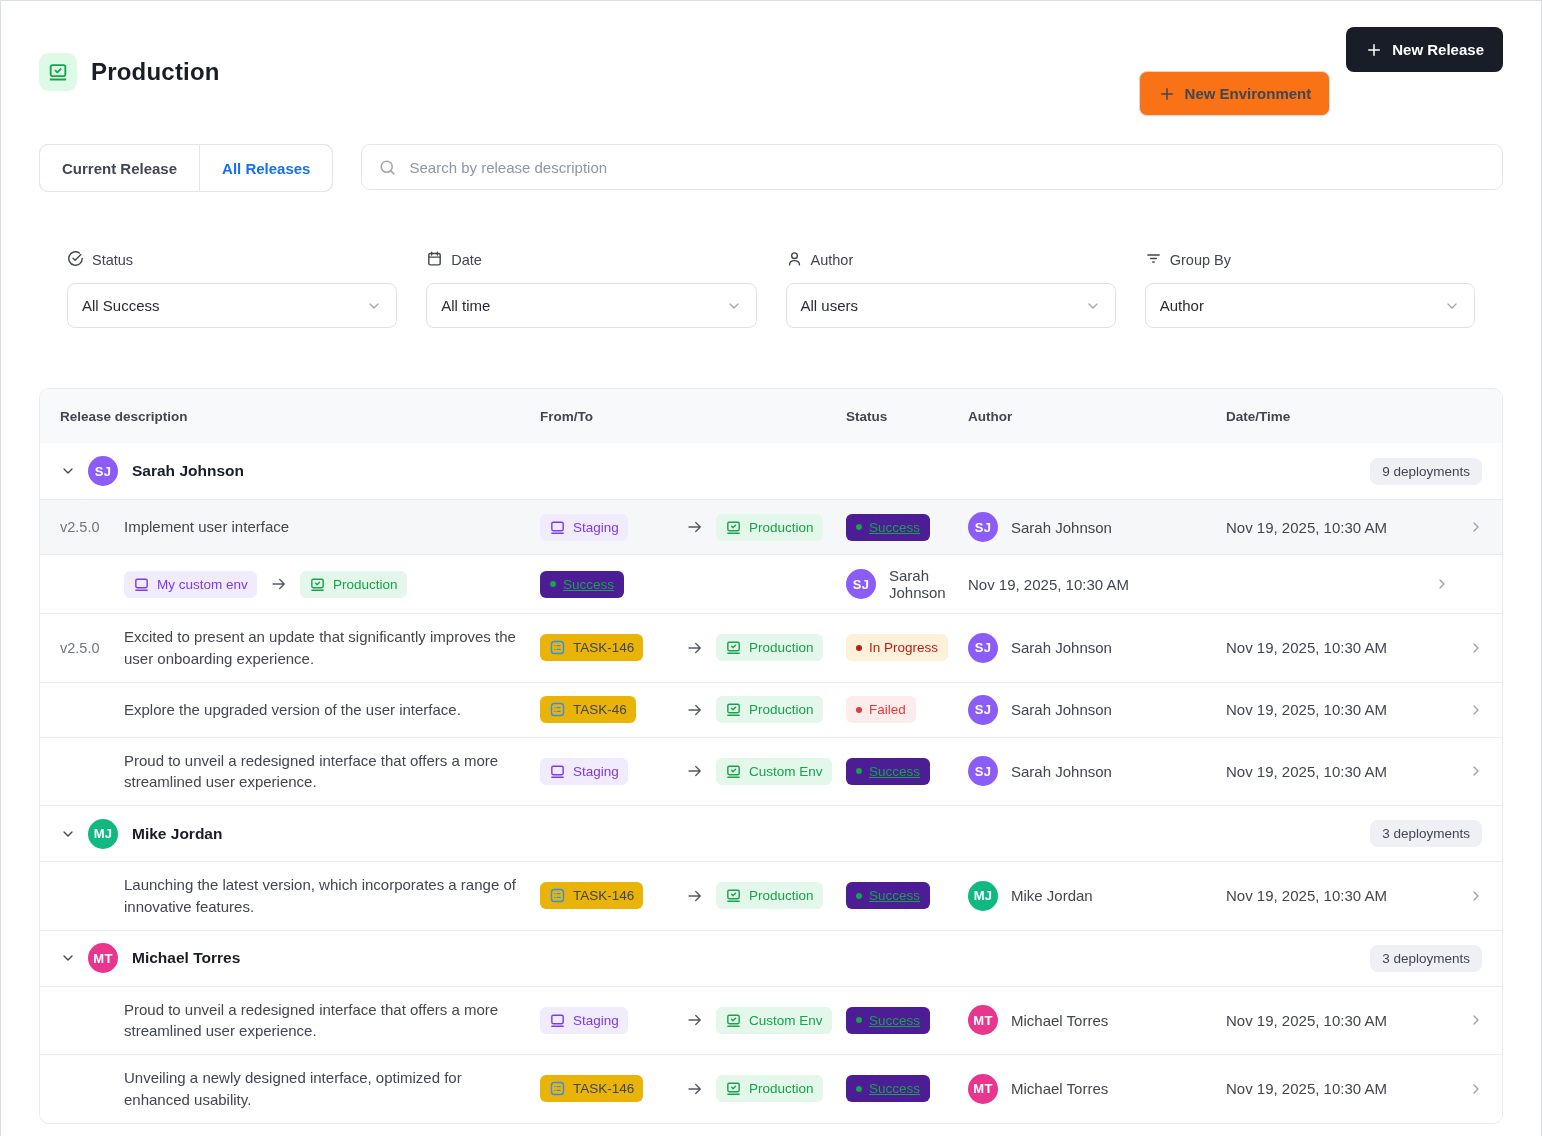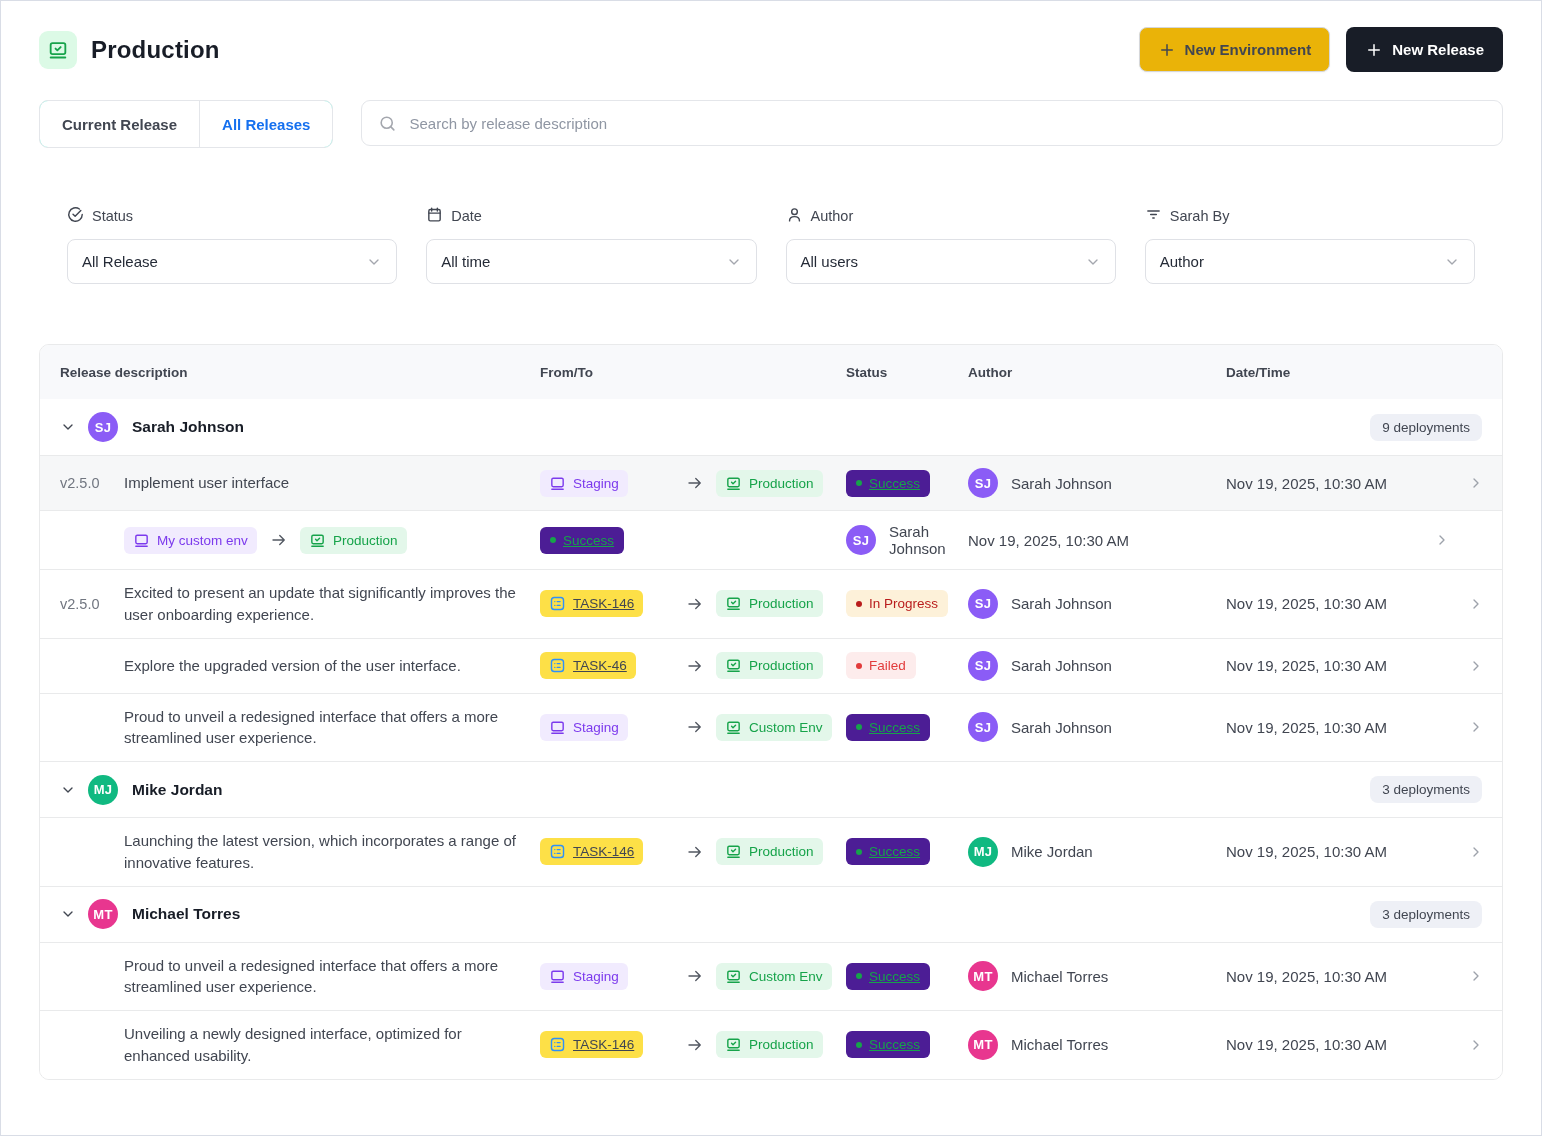--- a/index.html
+++ b/index.html
@@ -7,21 +7,21 @@
   body { font-family: "Liberation Sans", sans-serif; color: #252b37; }
   .frame { width: 1542px; min-height: 1136px; border: 1px solid #d9dde6; background: #fff; padding: 26px 38px 30px 38px; }
 
   
   .topbar { display: flex; align-items: center; justify-content: space-between; margin-bottom: 28px; }
   .title-wrap { display: flex; align-items: center; gap: 14px; }
   .app-icon { width: 38px; height: 38px; border-radius: 9px; background: #dcfae6; display: flex; align-items: center; justify-content: center; color: #16a34a; }
   .page-title { font-size: 24px; font-weight: 700; color: #181d27; letter-spacing: .2px; }
   .actions { display: flex; gap: 16px; }
   .btn { display: inline-flex; align-items: center; gap: 9px; height: 45px; padding: 0 18px; border-radius: 8px; font-size: 15px; font-weight: 600; cursor: pointer; border: 1px solid transparent; }
-  .btn-secondary { background: #eab308; border-color: #d5d7da; color: #414651; box-shadow: 0 1px 2px rgba(16,24,40,.04); }
+  .btn-secondary { background: #f97316; border-color: #d5d7da; color: #414651; box-shadow: 0 1px 2px rgba(16,24,40,.04); margin-top: 44px; }
   .btn-primary { background: #181d27; color: #fff; }
   .btn svg { display: block; }
 
   
   .controls { display: flex; gap: 28px; margin-bottom: 58px; }
   .tabs { display: flex; border: 1px solid #e4e6ea; border-radius: 9px; overflow: hidden; background: #5eead4; flex: none; }
   .tab { padding: 0 22px; height: 46px; display: flex; align-items: center; font-size: 15px; font-weight: 600; color: #414651; cursor: pointer; background: #fff; }
   .tab + .tab { border-left: 1px solid #e4e6ea; }
   .tab.active { color: #1570ef; }
   .searchbar { flex: 1; display: flex; align-items: center; gap: 12px; border: 1px solid #e4e6ea; border-radius: 9px; height: 46px; padding: 0 16px; background: #fff; }
@@ -52,21 +52,21 @@
   .trow.highlight { background: #f6f7f8; }
   .cell-version { font-size: 14.5px; color: #717680; }
   .cell-desc { font-size: 15px; color: #414651; line-height: 1.45; padding-right: 24px; }
   .cell-fromto { display: flex; align-items: center; }
   .from-slot { width: 146px; display: flex; }
   .arrow { color: #535862; display: flex; margin-right: 12px; }
   .badge { display: inline-flex; align-items: center; gap: 7px; height: 27px; padding: 0 9px; border-radius: 6px; font-size: 13.5px; font-weight: 500; white-space: nowrap; }
   .badge-ic { display: flex; }
   .badge-staging { background: #f1ebfe; color: #7c3aed; }
   .badge-production { background: #e3f7ea; color: #16a34a; }
-  .badge-task { background: #fde047; color: #414651; text-decoration: underline; }
+  .badge-task { background: #eab308; color: #414651; }
   .badge-task .badge-ic { color: #2e90fa; }
 
   .status { display: inline-flex; align-items: center; gap: 7px; height: 27px; padding: 0 10px; border-radius: 6px; font-size: 13.5px; font-weight: 500; white-space: nowrap; }
   .status .dot { width: 6px; height: 6px; border-radius: 50%; background: currentColor; }
   .status-success { background: #4c1d95; color: #16a34a; text-decoration: underline; }
   .status-progress { background: #fdf1d9; color: #b91c1c; }
   .status-failed { background: #fdecec; color: #e23b3b; }
 
   .cell-author { display: flex; align-items: center; gap: 13px; }
   .author-name { font-size: 15px; color: #414651; }
@@ -128,21 +128,21 @@
   <div class="filters">
     <div class="filter">
       <div class="filter-label">
         <span><svg width="17" height="17" viewBox="0 0 24 24" fill="none" stroke="currentColor" stroke-width="2" stroke-linecap="round" stroke-linejoin="round">
               <path d="M21.5 12a9.5 9.5 0 1 1-4-7.7"></path>
               <path d="M8.5 11.5l3 3 8-8"></path>
             </svg></span>
         <span>Status</span>
       </div>
       <div class="select">
-        <span>All Release</span>
+        <span>All Success</span>
         <span class="chev">
             <svg width="16" height="16" viewBox="0 0 24 24" fill="none" stroke="currentColor" stroke-width="2" stroke-linecap="round" stroke-linejoin="round">
               <path d="M6 9l6 6 6-6"></path>
             </svg>
           </span>
       </div>
     </div>
     <div class="filter">
       <div class="filter-label">
         <span><svg width="17" height="17" viewBox="0 0 24 24" fill="none" stroke="currentColor" stroke-width="2" stroke-linecap="round" stroke-linejoin="round">
@@ -175,21 +175,21 @@
               <path d="M6 9l6 6 6-6"></path>
             </svg>
           </span>
       </div>
     </div>
     <div class="filter">
       <div class="filter-label">
         <span><svg width="17" height="17" viewBox="0 0 24 24" fill="none" stroke="currentColor" stroke-width="2" stroke-linecap="round">
               <path d="M4 7h16M8 12h8M11 17h2"></path>
             </svg></span>
-        <span>Sarah By</span>
+        <span>Group By</span>
       </div>
       <div class="select">
         <span>Author</span>
         <span class="chev">
             <svg width="16" height="16" viewBox="0 0 24 24" fill="none" stroke="currentColor" stroke-width="2" stroke-linecap="round" stroke-linejoin="round">
               <path d="M6 9l6 6 6-6"></path>
             </svg>
           </span>
       </div>
     </div>

